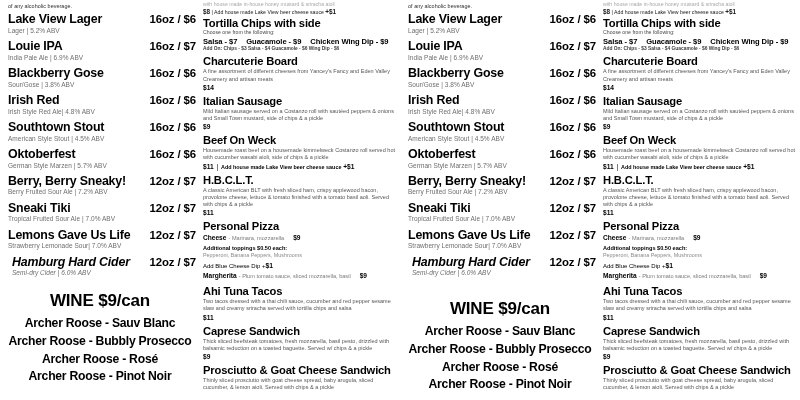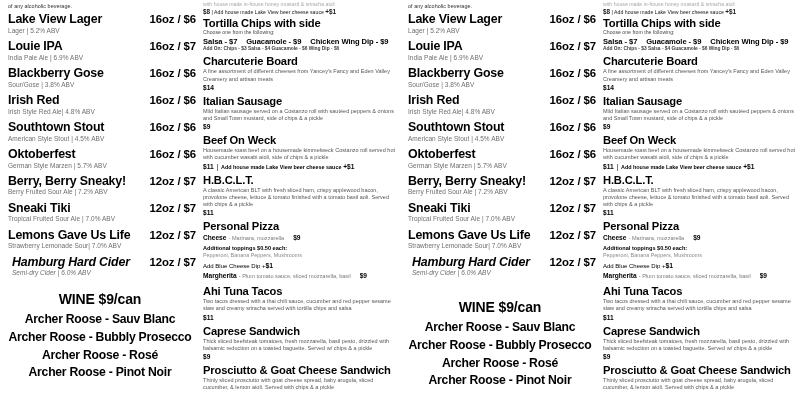--- a/index.html
+++ b/index.html
@@ -102,21 +102,21 @@
     font-style: italic;
   }
 
   
   .wine-block {
     text-align: center;
     margin-top: 14px;
     padding: 0 2px;
   }
   .wine-title {
-    font-size: 14px;
+    font-size: 17px;
     font-weight: bold;
     letter-spacing: -0.01em;
     margin-bottom: 4px;
   }
   .wine-item {
     font-size: 12.2px;
     font-weight: bold;
     letter-spacing: -0.02em;
     line-height: 1.46;
     white-space: nowrap;

